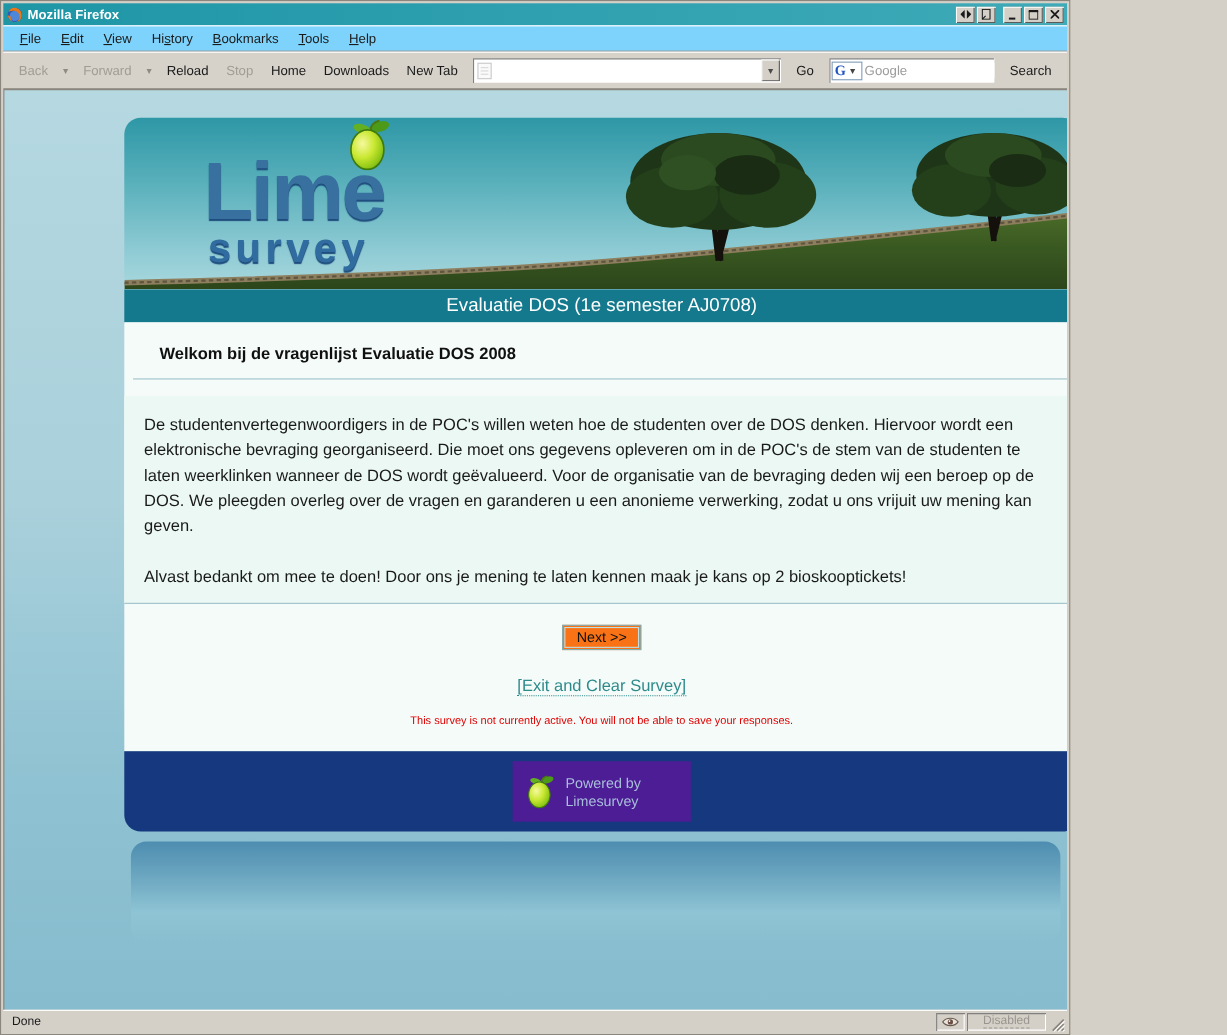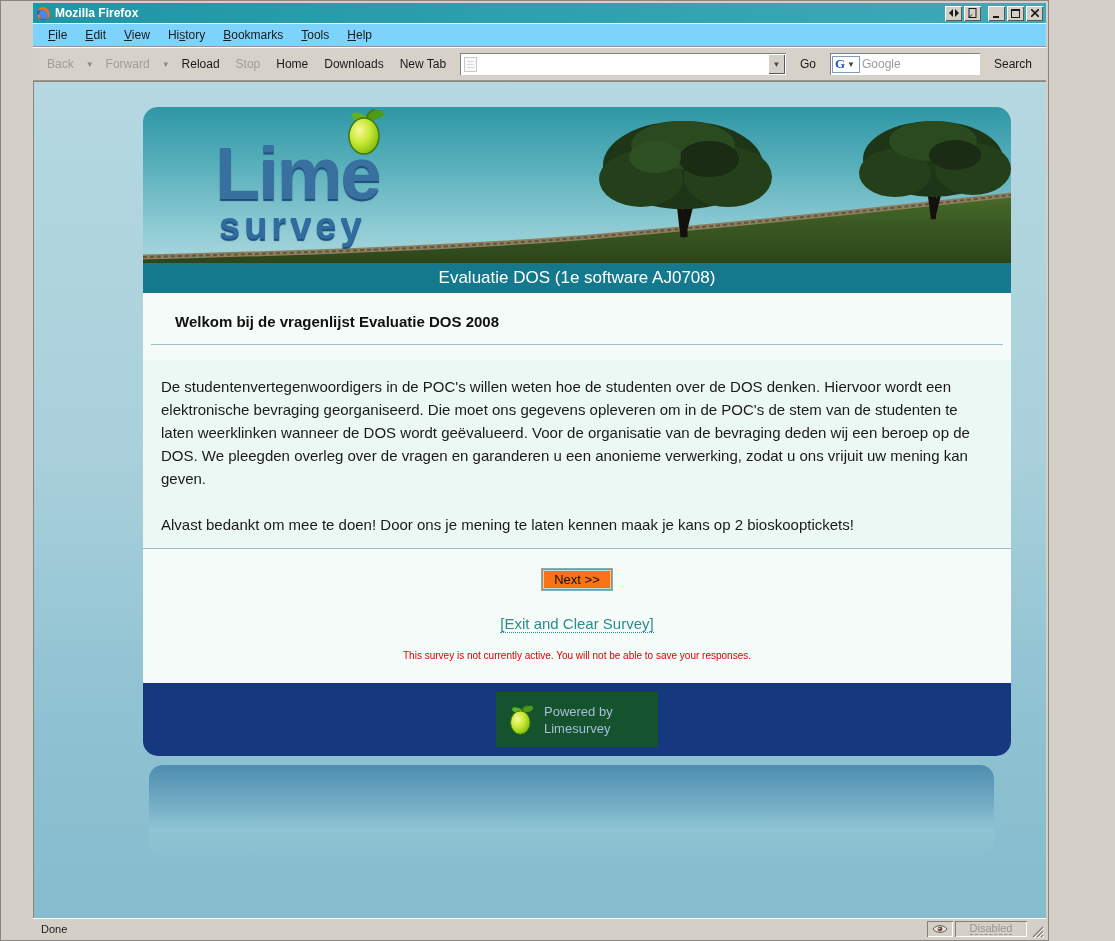--- a/index.html
+++ b/index.html
@@ -1,19 +1,19 @@
 <!DOCTYPE html>
 <html><head>
 <meta charset="utf-8">
 <style>
   * { margin:0; padding:0; box-sizing:border-box; }
   html,body { width:1115px; height:941px; overflow:hidden; }
   body { font-family:"Liberation Sans", sans-serif; background:#D4D0C8; }
 
-  .window { width:1049px; height:941px; border:3px solid #D4D0C8; outline:1px solid #8A867E; outline-offset:-1px; display:flex; flex-direction:column; background:#D4D0C8;padding-left:30px; }
+  .window { width:973px; height:941px; border:3px solid #D4D0C8; outline:1px solid #8A867E; outline-offset:-1px; display:flex; flex-direction:column; background:#D4D0C8; }
 
   
   .titlebar { height:20px; background:linear-gradient(to right,#1E96A6,#3FAAB8); display:flex; align-items:center; padding:0 3px; flex:0 0 auto; }
   .titlebar .ficon { width:15px; height:15px; margin-right:4px; flex:0 0 auto; }
   .titlebar .wtitle { color:#fff; font-weight:bold; font-size:12px; flex:1; white-space:nowrap; }
   .winbtns { display:flex; gap:2px; align-items:center; }
   .winbtn { width:17px; height:15px; background:#D4D0C8; box-shadow:inset 1px 1px 0 #fff, inset -1px -1px 0 #5A5A5A; display:flex; align-items:center; justify-content:center; font-size:9px; color:#1A1A1A; }
   .winbtn.gap { margin-left:5px; }
   .winbtn svg { display:block; }
 
@@ -58,21 +58,21 @@
   .rule { border:none; border-top:1px solid #9EC1C9; margin:0 8px; }
   .desc { background:#EBF8F4; margin-top:15px; padding:15px 18px 12px 18px; border-bottom:1px solid #9EC1C9; font-size:15px; line-height:23px; color:#1A1A1A; }
   .desc p + p { margin-top:23px; }
   .btnrow { text-align:center; padding-top:19px; }
   .next-btn { font-family:"Liberation Sans",sans-serif; font-size:13px; color:#111; background:#f97316; border:1px solid #7FB0B8; outline:1px solid #C2DEE0; outline-offset:-3px; padding:3px 12px; cursor:pointer; }
   .exitrow { text-align:center; padding-top:24px; }
   .exit-link { color:#2E8B8B; font-size:15px; text-decoration:none; border-bottom:1px dotted #2E8B8B; cursor:pointer; }
   .notice { text-align:center; color:#E00000; font-size:10px; padding:17px 0 22px 0; }
 
   .card-footer { height:73px; background:#16387E; border-radius:0 0 15px 15px; position:relative; }
-  .powered { position:absolute; left:50%; top:9px; transform:translateX(-50%); width:162px; height:55px; background:#14532d; display:flex; align-items:center; padding-left:12px; gap:10px; }
+  .powered { position:absolute; left:50%; top:9px; transform:translateX(-50%); width:162px; height:55px; background:#4c1d95; display:flex; align-items:center; padding-left:12px; gap:10px; }
   .powered .txt { color:#A9BEDA; font-size:13px; line-height:17px; }
   .freesw { position:absolute; right:18px; top:19px; text-align:right; color:#FFFFFF; font-style:italic; font-size:12px; line-height:15px; }
   .donate { color:#FFFFFF; text-decoration:none; border-bottom:1px dashed #CFD8EA; cursor:pointer; }
 
   .reflection { width:845px; height:92px; margin:9px 0 0 116px; border-radius:14px; background:linear-gradient(180deg,#4E8DB0 0%, #6FA9C2 38%, #8EC4D4 70%, rgba(142,196,212,0) 100%); }
 
   
   .statusbar { height:20px; background:#D4D0C8; border-top:1px solid #FFFFFF; display:flex; align-items:center; padding:0 2px; flex:0 0 auto; }
   .status-text { flex:1; font-size:11px; color:#1A1A1A; padding-left:6px; }
   .spanel { height:16px; box-shadow:inset 1px 1px 0 #808080, inset -1px -1px 0 #fff; display:flex; align-items:center; justify-content:center; margin-left:2px; }
@@ -213,21 +213,21 @@
             </defs>
             <path d="M22 10 C22 5 26 2 30 1" stroke="#4A7A10" stroke-width="2.5" fill="none"></path>
             <ellipse cx="31" cy="6" rx="8" ry="4.5" fill="#4C9A18" transform="rotate(-18 31 6)"></ellipse>
             <ellipse cx="14" cy="8" rx="8" ry="4" fill="#63B122" transform="rotate(16 14 8)"></ellipse>
             <ellipse cx="19" cy="27" rx="15" ry="18" fill="url(#limeg)" stroke="#3F7A0E" stroke-width="1.5"></ellipse>
           </svg>
         </div>
       </div>
 
       <div class="band">
-        <span>Evaluatie DOS (1e software AJ0708)</span>
+        <span>Evaluatie DOS (1e semester AJ0708)</span>
       </div>
 
       <div class="card-body">
         <div class="welcome">Welkom bij de vragenlijst Evaluatie DOS 2008</div>
         <hr class="rule">
         <div class="desc">
           <p>De studentenvertegenwoordigers in de POC's willen weten hoe de studenten over de DOS denken. Hiervoor wordt een elektronische bevraging georganiseerd. Die moet ons gegevens opleveren om in de POC's de stem van de studenten te laten weerklinken wanneer de DOS wordt geëvalueerd. Voor de organisatie van de bevraging deden wij een beroep op de DOS. We pleegden overleg over de vragen en garanderen u een anonieme verwerking, zodat u ons vrijuit uw mening kan geven.</p>
           <p>Alvast bedankt om mee te doen! Door ons je mening te laten kennen maak je kans op 2 bioskooptickets!</p>
         </div>
         <div class="btnrow">

